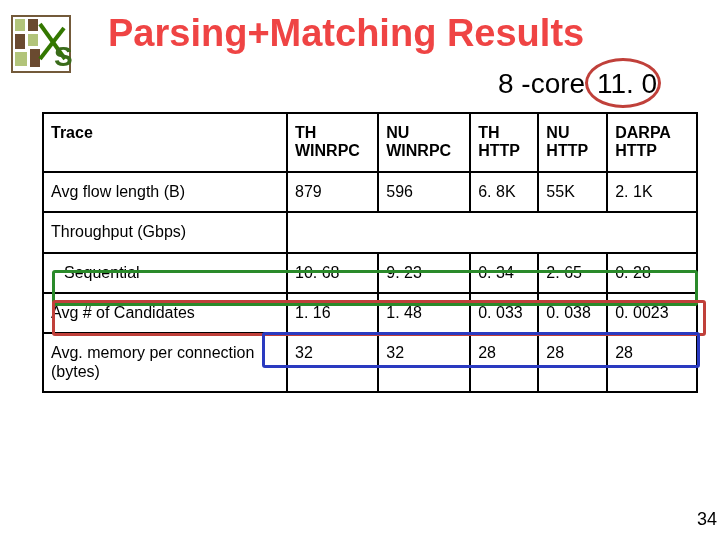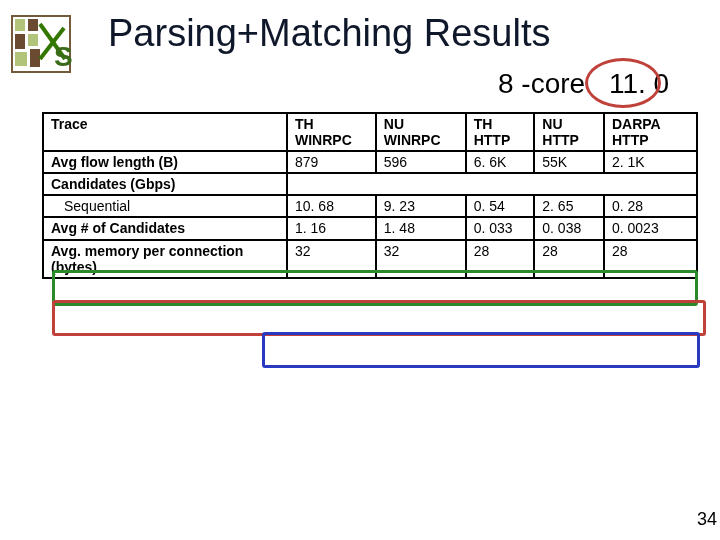--- a/index.html
+++ b/index.html
@@ -22,50 +22,50 @@
     top: 14px;
     left: 10px;
     width: 62px;
     height: 60px;
   }
   .title {
     position: absolute;
     top: 12px;
     left: 108px;
     font-size: 38px;
-    font-weight: normal;
-    color: #0f172a;
+    font-weight: bold;
+    color: #ef4444;
   }
   .subtitle {
     position: absolute;
     top: 68px;
     left: 498px;
     font-size: 28px;
     color: #000;
   }
   .result-table {
     position: absolute;
     top: 112px;
     left: 42px;
     border-collapse: collapse;
     width: 656px;
   }
   .result-table td, .result-table th {
     border: 2px solid #000;
-    padding: 2px 7px;
+    padding: 10px 7px;
     text-align: left;
-    font-size: 14px;
+    font-size: 16px;
     vertical-align: top;
     line-height: 1.15;
   }
   .result-table th {
     font-weight: bold;
   }
   .row-label {
-    font-weight: bold;
+    font-weight: normal;
     width: 215px;
   }
   .indent {
     padding-left: 20px !important;
     font-weight: normal !important;
     margin-left: 11px;
   }
   .slide-num {
     position: absolute;
     bottom: 10px;
@@ -101,50 +101,50 @@
     <rect x="20" y="35" width="10" height="18" fill="#6a4a30"></rect>
     <line x1="30" y1="10" x2="55" y2="45" stroke="#370" stroke-width="4"></line>
     <line x1="30" y1="45" x2="54" y2="14" stroke="#370" stroke-width="4"></line>
     <text x="44" y="52" font-size="28" font-weight="bold" fill="#3a6b1a" font-family="Arial">S</text>
   </svg>
 
   <div class="title">Parsing+Matching Results</div>
 
   <div class="subtitle">
     <span>8 -core</span>
-    <span style="margin-left:16px;text-align:right;">11. 0</span>
+    <span style="margin-left:4px;text-align:right;">11. 0</span>
   </div>
 
   <table class="result-table">
     <tbody>
         <tr>
       <th class="row-label">Trace</th>
       <th>TH WINRPC</th>
       <th>NU WINRPC</th>
       <th>TH HTTP</th>
       <th>NU HTTP</th>
       <th>DARPA HTTP</th>
     </tr>
     <tr>
       <td class="row-label">Avg flow length (B)</td>
       <td>879</td>
       <td>596</td>
-      <td>6. 6K</td>
+      <td>6. 8K</td>
       <td>55K</td>
       <td>2. 1K</td>
     </tr>
     <tr>
-      <td class="row-label">Candidates (Gbps)</td>
+      <td class="row-label">Throughput (Gbps)</td>
       <td colspan="5"></td>
     </tr>
     <tr>
       <td class="row-label indent">Sequential</td>
       <td>10. 68</td>
       <td>9. 23</td>
-      <td>0. 54</td>
+      <td>0. 34</td>
       <td>2. 65</td>
       <td>0. 28</td>
     </tr>
     <tr>
       <td class="row-label">Avg # of Candidates</td>
       <td>1. 16</td>
       <td>1. 48</td>
       <td>0. 033</td>
       <td>0. 038</td>
       <td>0. 0023</td>

